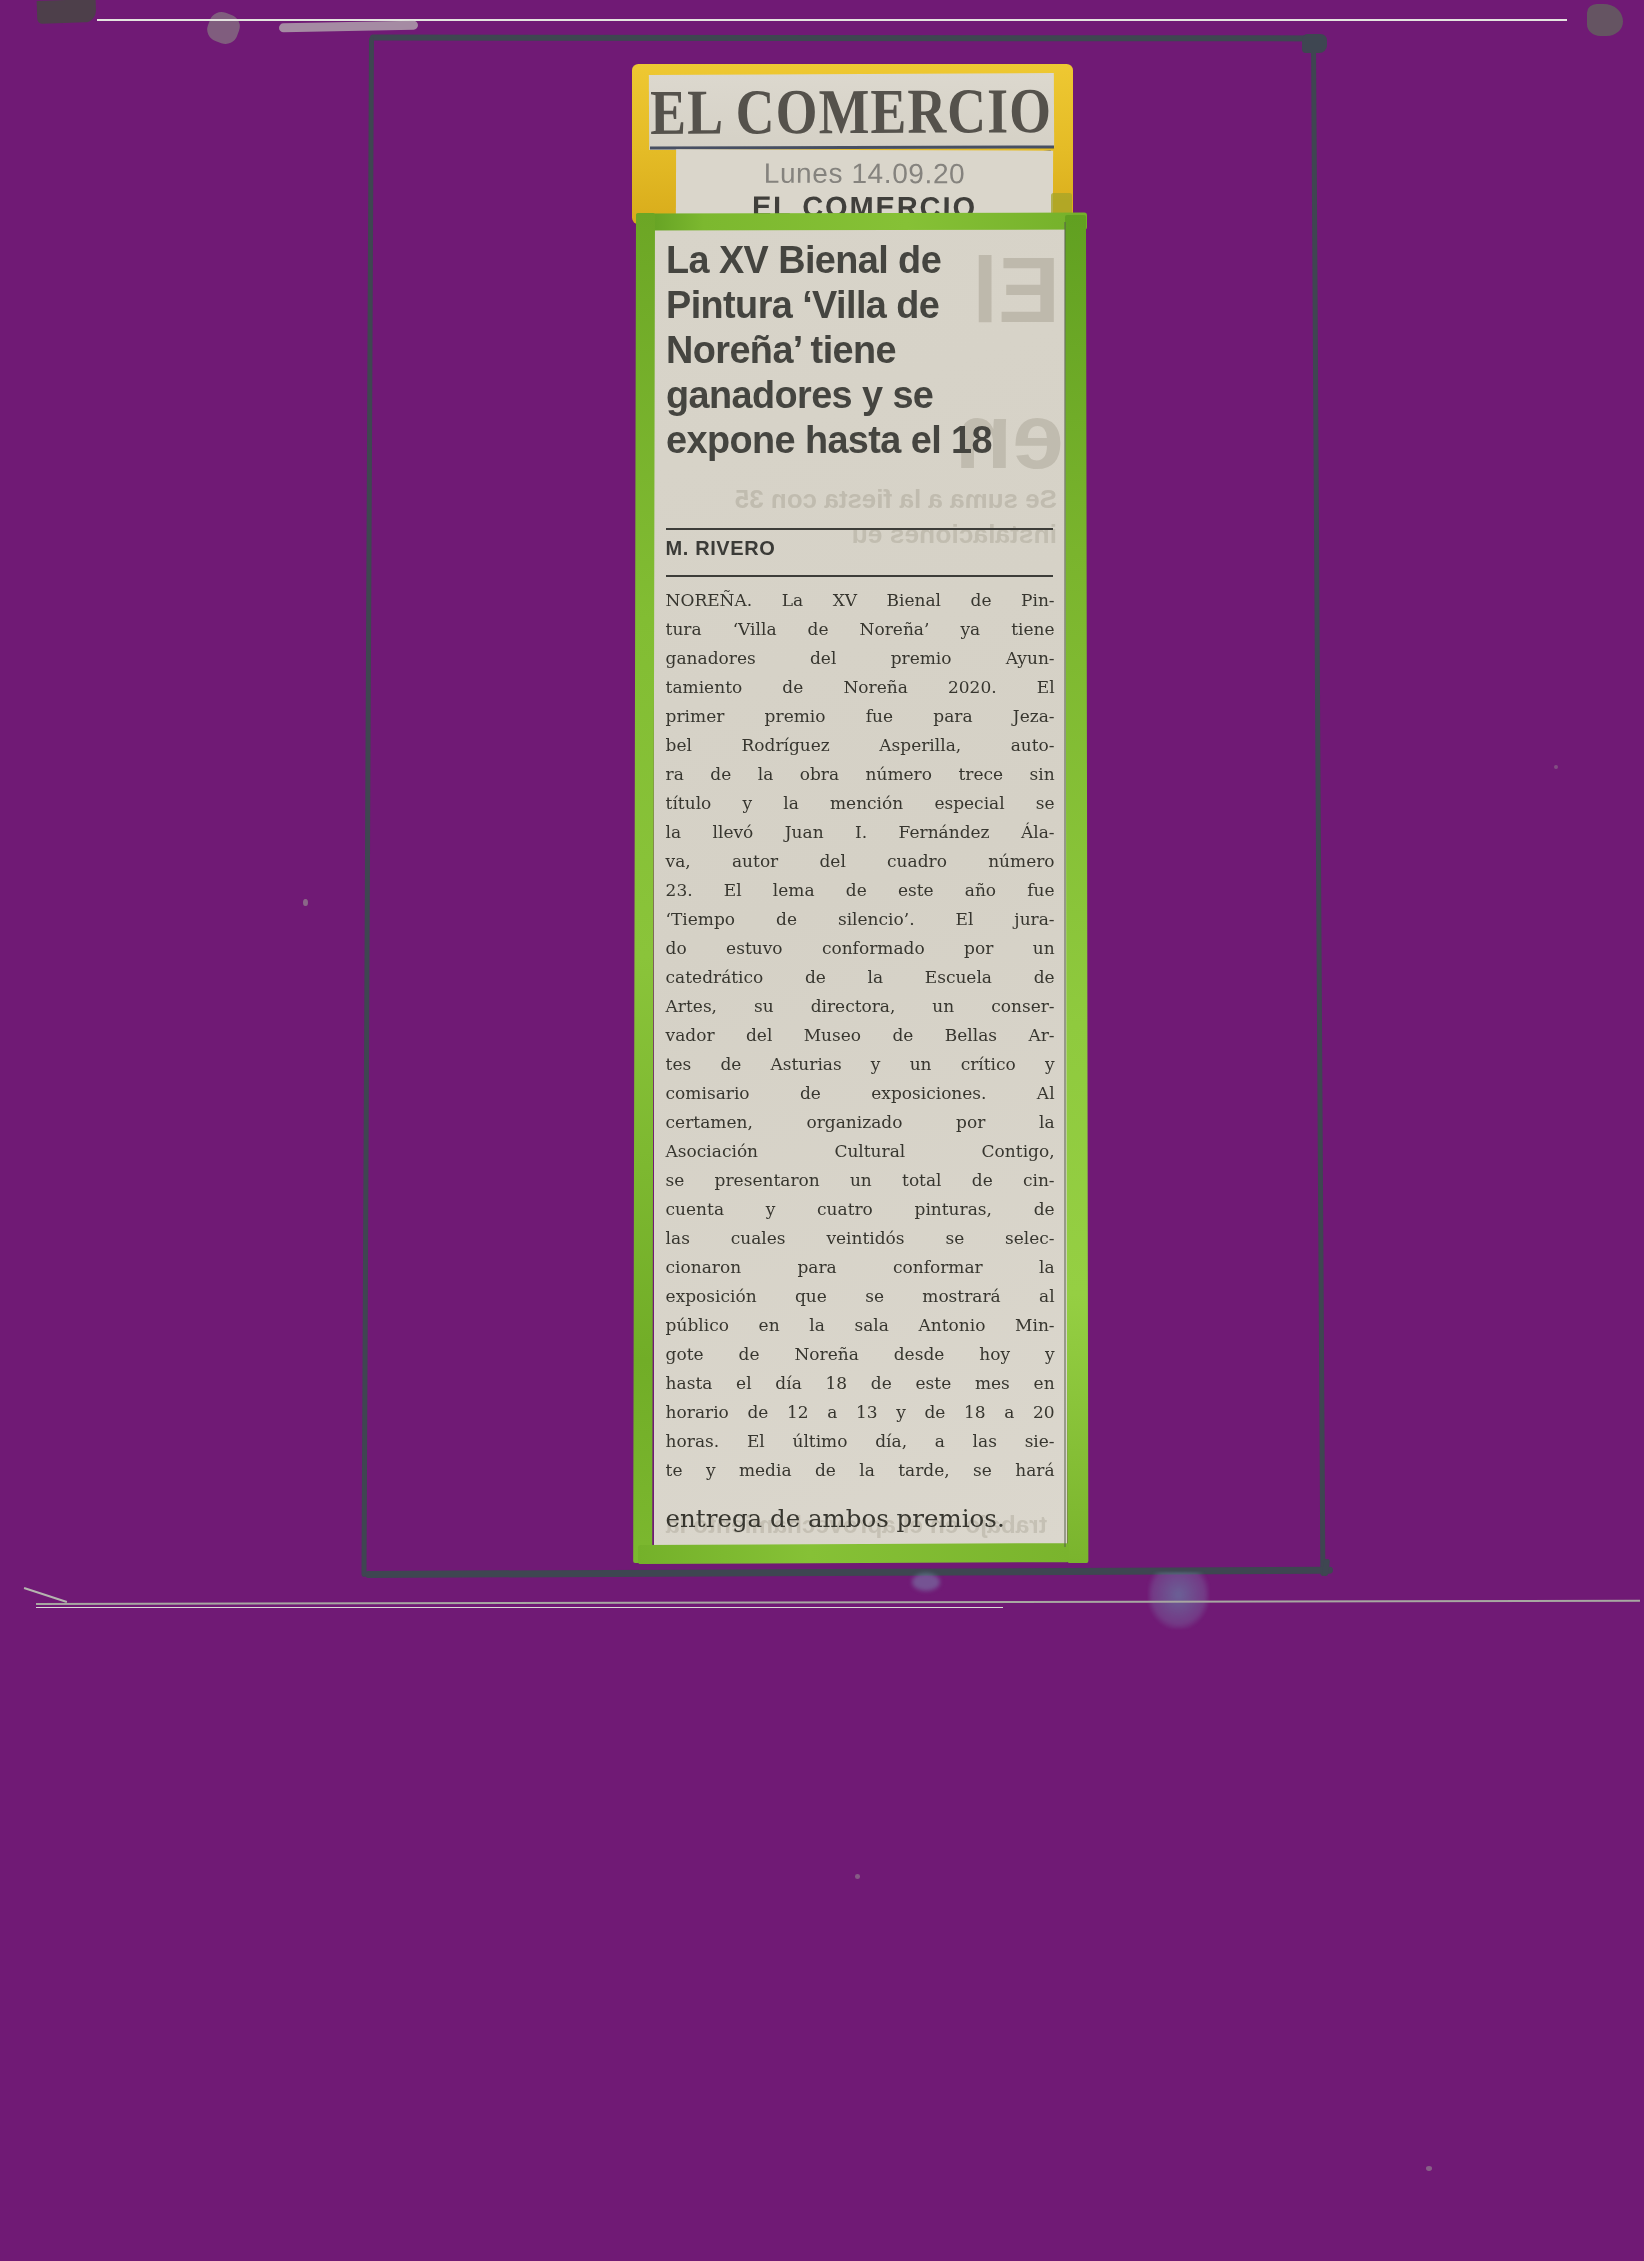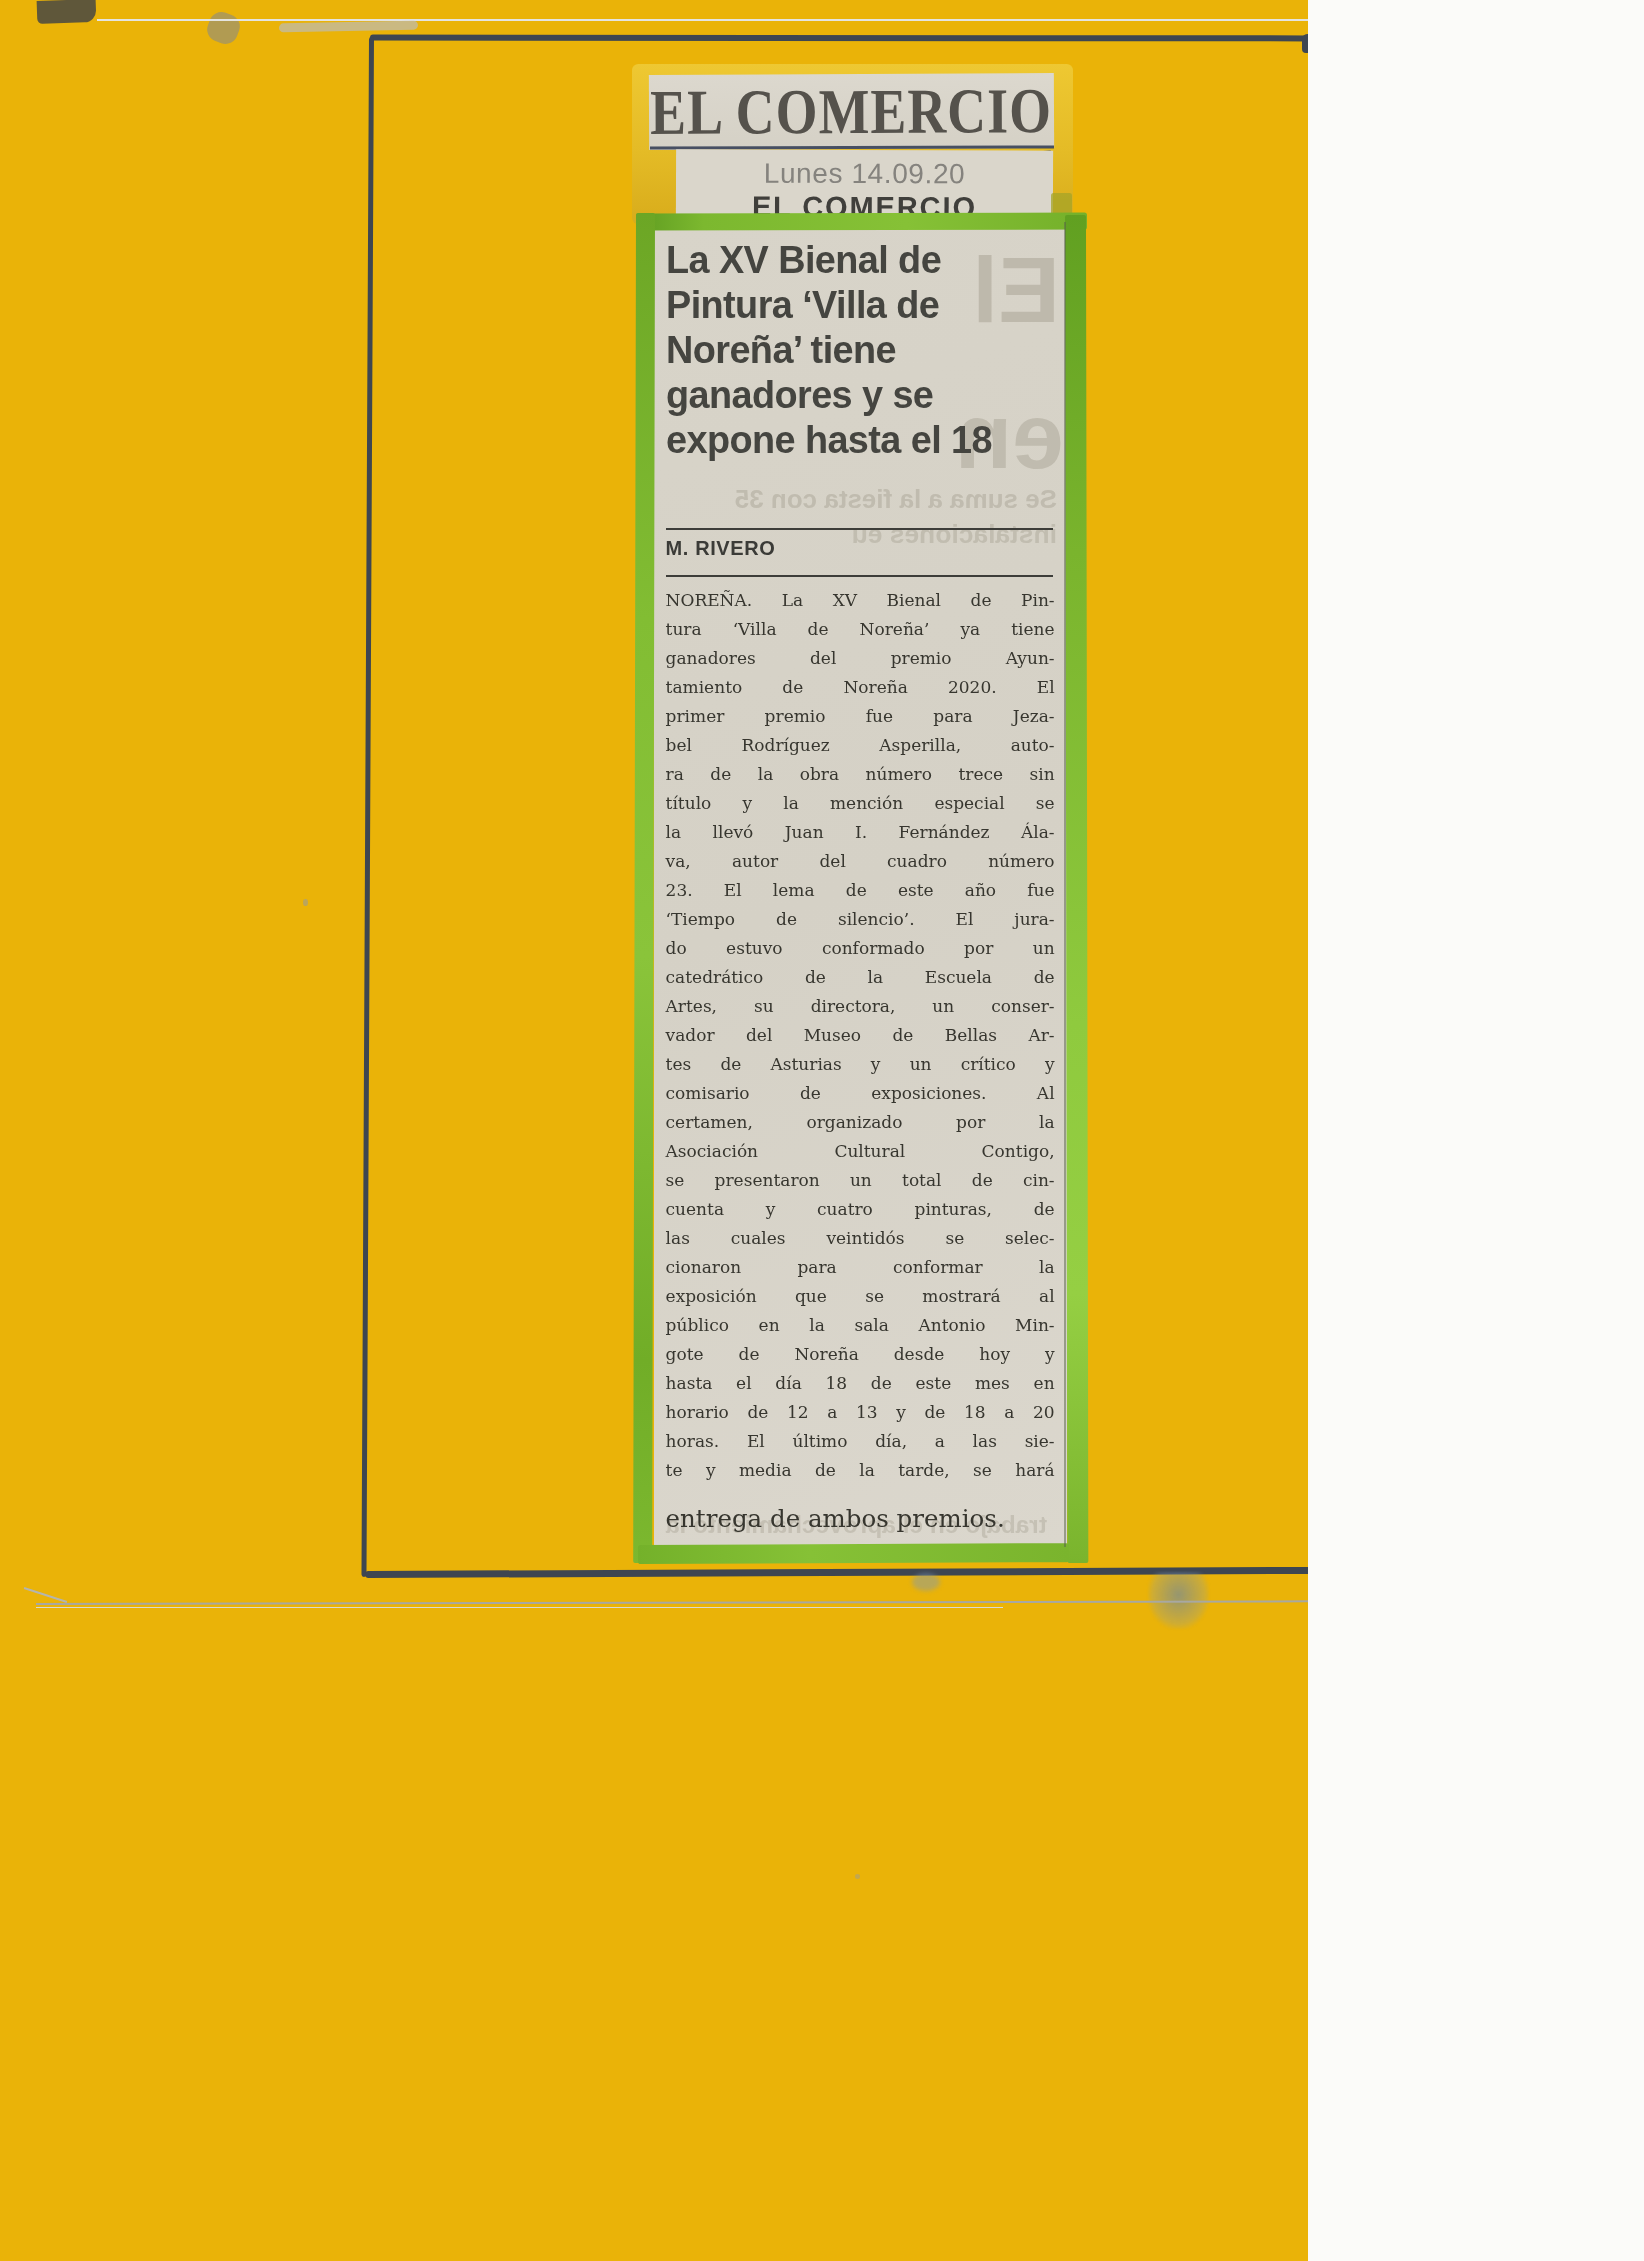--- a/index.html
+++ b/index.html
@@ -1,16 +1,16 @@
 <!DOCTYPE html>
 <html style="--highlight-yellow: #e7c02c; --highlight-green: #7cb82f; --marker-ink: #3e4651; --newsprint: #d7d3c8; --print-ink: #37362f; --headline-ink: #454540; --masthead-ink: #55524c; --date-gray: #85837e; --ghost: #bdb8ab; --pen-line: #2e3850; --blue-smudge: #7d9ab8;font-size:10.3px"><head>
 <meta charset="utf-8">
 <style>
   html,body{margin:0;padding:0;background:#fbfbf9;}
-  #page{position:relative;width:1308px;height:2261px;background:#eab308;overflow:hidden;
+  #page{position:relative;width:1644px;height:2261px;background:#701a75;overflow:hidden;
         font-family:"Liberation Sans",sans-serif;}
   .abs{position:absolute;}
 
   
   #edge-smudge-left{left:37px;top:0;width:59px;height:23px;background:#474743;border-radius:0 0 11.6px 5.2px;transform:rotate(-2deg);opacity:.85;}
   #edge-smudge-mid{left:208px;top:13px;width:31px;height:30px;background:#8a8a84;border-radius:40%;transform:rotate(20deg);opacity:.6;}
   #edge-line{left:97px;top:19.3px;width:1470px;height:1.9px;background:#e4e4e0;}
   #edge-streak{left:279px;top:22px;width:139px;height:9px;background:#bcbcb6;border-radius:5.2px;transform:rotate(-1.2deg);opacity:.7;}
   #edge-smudge-right{left:1587px;top:3.9px;width:36px;height:32px;background:#63635e;border-radius:30% 60% 50% 40%;opacity:.8;}
   #paper-bottom-edge{left:36px;top:1603px;width:1604px;height:1.9px;background:#a8a8a2;transform-origin:left center;transform:rotate(-.12deg);}

